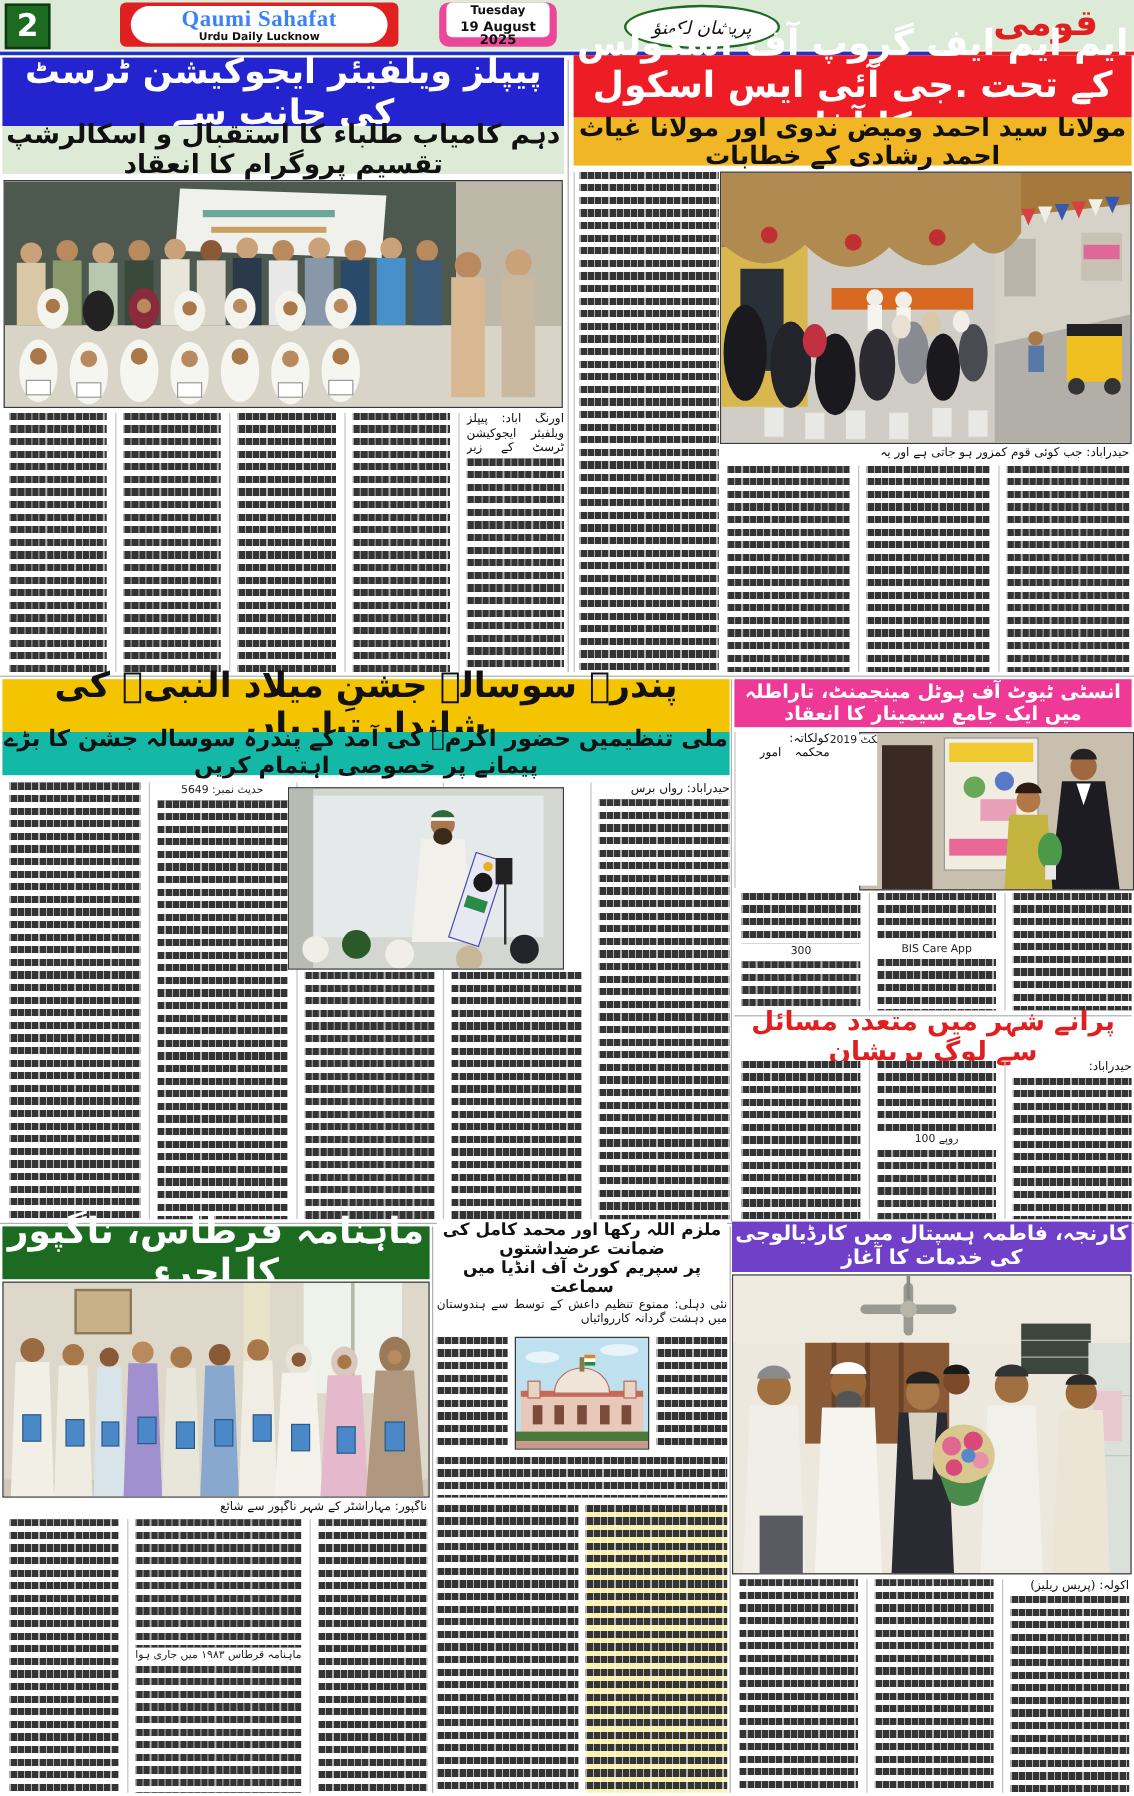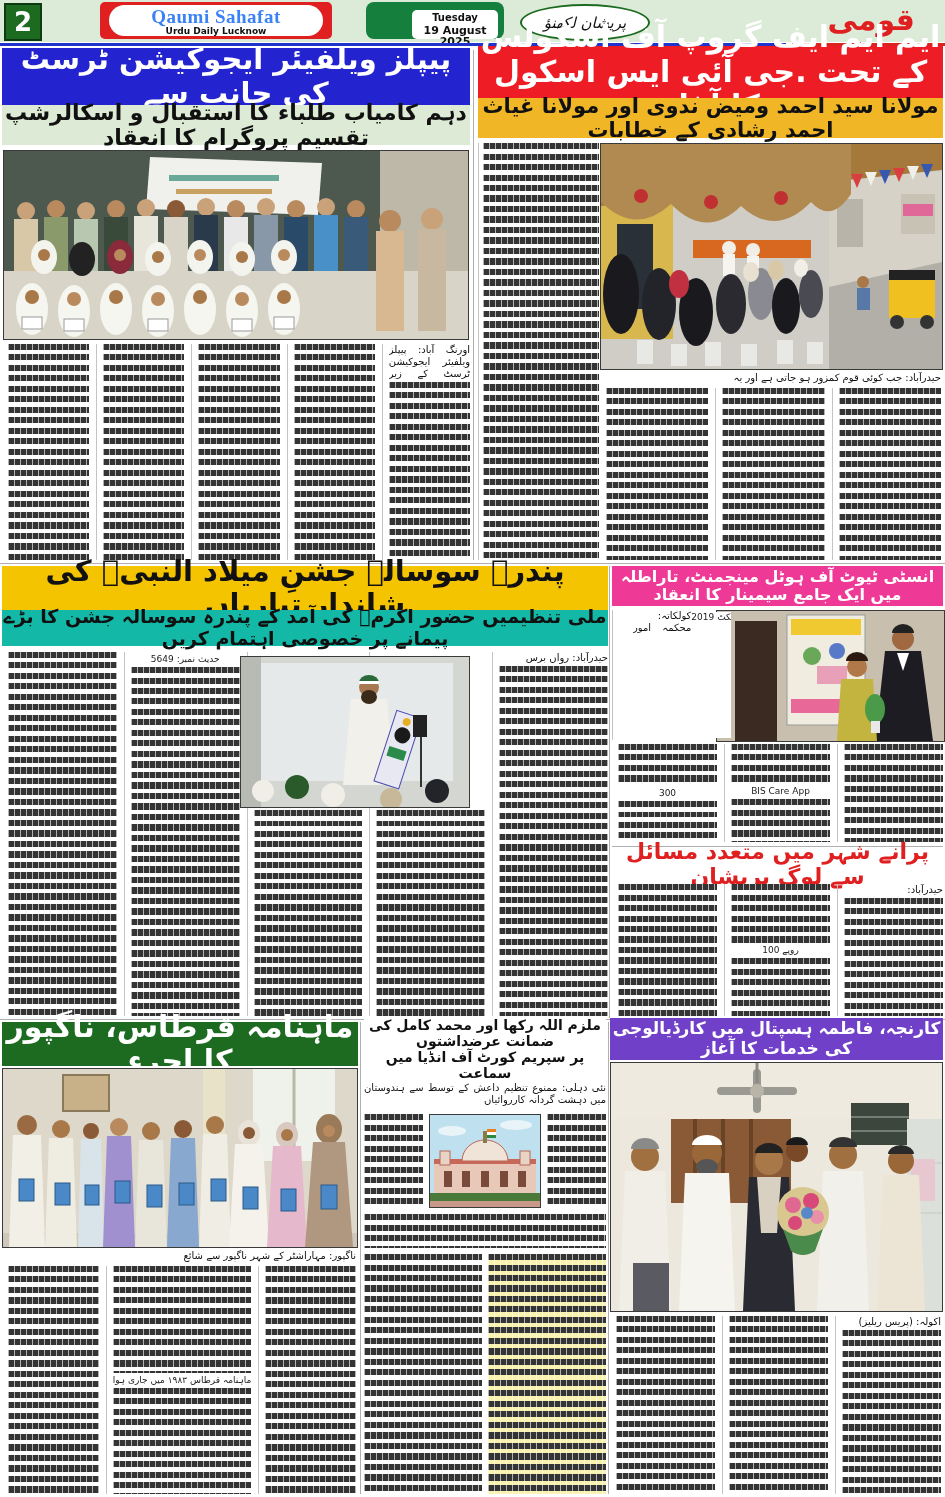--- a/index.html
+++ b/index.html
@@ -9,22 +9,22 @@
   
   .masthead{position:absolute;left:0;top:0;width:945px;height:42px;background:#dcead8;}
   .pagenum{position:absolute;left:4px;top:3px;width:34px;height:34px;background:#1d6b21;
            border:2px solid #0d3a10;color:#fff;font-size:26px;font-weight:bold;
            display:flex;align-items:center;justify-content:center;}
   .brandbox{position:absolute;left:100px;top:2px;width:232px;height:37px;background:#e02020;
             border-radius:5px;display:flex;align-items:center;justify-content:center;}
   .brandinner{background:#fff;border-radius:18px;width:214px;height:31px;text-align:center;line-height:1;}
   .brandname{font-size:19px;font-weight:bold;color:#3b82f6;margin-top:2px;letter-spacing:.5px;font-family:Liberation Serif, serif;}
   .brandtag{font-size:9px;font-weight:bold;color:#111;margin-top:1px;}
-  .datebox{position:absolute;left:366px;top:2px;width:98px;height:37px;background:#15803d;
-           border-radius:8px;display:flex;align-items:flex-end;justify-content:center;padding-left:40px;}
+  .datebox{position:absolute;left:366px;top:2px;width:98px;height:37px;background:#ec4899;
+           border-radius:8px;display:flex;align-items:flex-start;justify-content:center;}
   .dateinner{background:#fff;border-radius:5px;width:86px;height:29px;text-align:center;line-height:1;}
   .date1{font-size:10px;font-weight:bold;color:#111;margin-top:3px;}
   .date2{font-size:11px;font-weight:bold;color:#111;margin-top:2px;}
   .ovalbox{position:absolute;left:520px;top:4px;width:126px;height:33px;background:#fff;
            border:2px solid #1d6b21;border-radius:50%;display:flex;align-items:center;justify-content:center;}
   .ovaltxt{font-size:15px;color:#111;direction:rtl;font-style:italic;}
   .urdutitle{position:absolute;left:730px;top:16px;width:185px;height:42px;color:#e02020;
              font-size:30px;font-weight:bold;direction:rtl;display:flex;align-items:center;justify-content:center;}
   .rule{position:absolute;top:43px;height:3px;}
   

